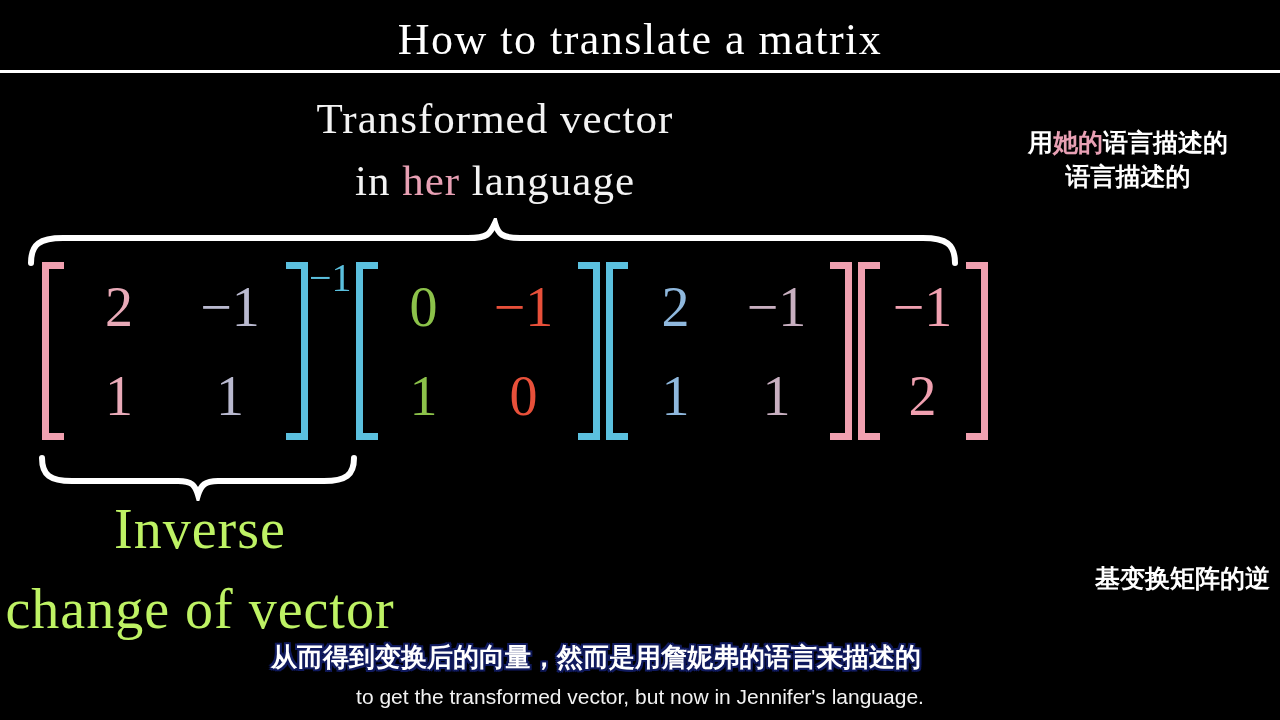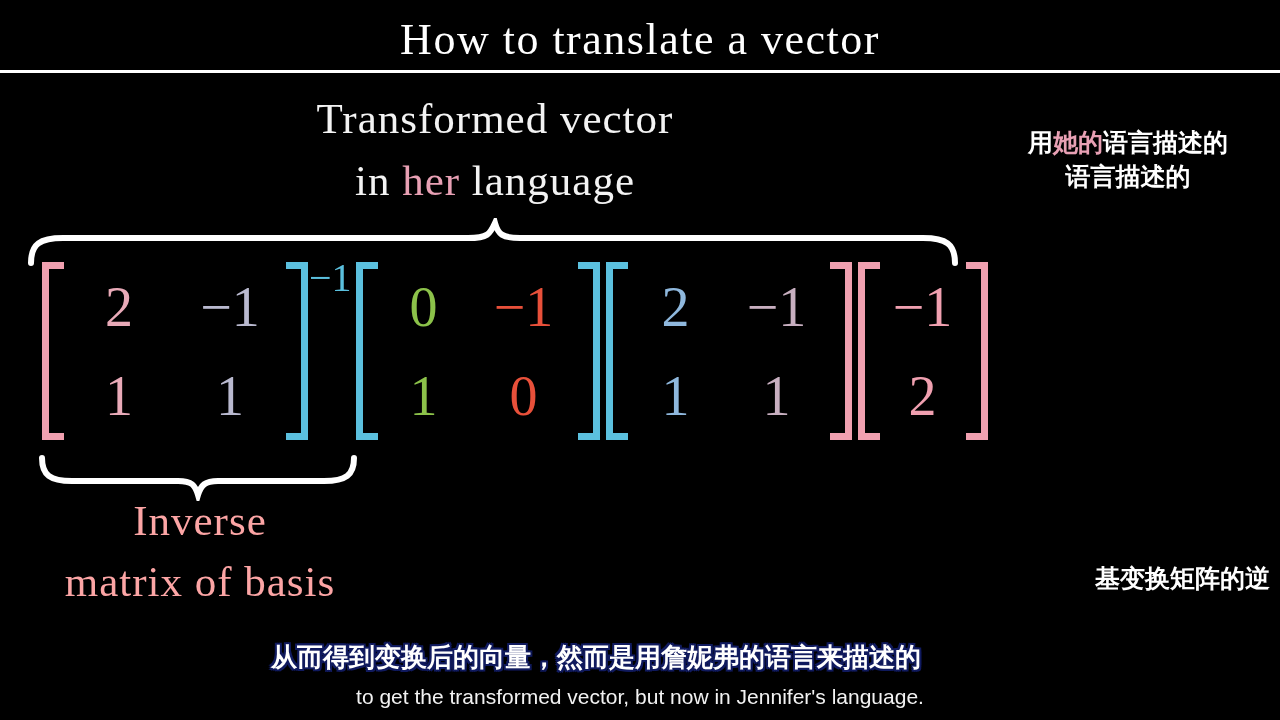--- a/index.html
+++ b/index.html
@@ -150,23 +150,23 @@
   }
 
   
   .lower-label {
     position: absolute;
     left: 0px;
     top: 490px;
     width: 400px;
     text-align: center;
     font-family: "Liberation Serif", "DejaVu Serif", serif;
-    font-size: 43px;
+    font-size: 56px;
     line-height: 1.42;
-    color: #fca5a5;
+    color: #bef264;
     letter-spacing: 1px;
   }
 
   
   .sub-cn {
     position: absolute;
     left: 0;
     top: 640px;
     width: 1192px;
     text-align: center;
@@ -191,21 +191,21 @@
     font-size: 21px;
     color: #f2f2f2;
     white-space: nowrap;
   }
 </style>
 </head>
 <body>
 
 <div id="screen">
 
-  <div class="title-en">How to translate a vector</div>
+  <div class="title-en">How to translate a matrix</div>
   <div class="header-rule"></div>
 
   <div class="upper-label">
     <div>Transformed vector</div>
     <div><span>in </span><span class="her">her</span><span> language</span></div>
   </div>
 
   <div class="cn-right-top">
     <div><span>用</span><span class="her-cn">她的</span><span>语言描述的</span></div>
     <div>语言描述的</div>
@@ -279,21 +279,21 @@
   </div>
 
   <div class="brace-bottom">
     <svg width="320" height="46" viewBox="0 0 320 46" fill="none" xmlns="http://www.w3.org/2000/svg">
       <path d="M4 3 C4 20, 12 26, 34 26 L140 26 C154 26, 157 30, 160 40 C163 30, 167 26, 180 26 L286 26 C308 26, 316 20, 316 3" stroke="#ffffff" stroke-width="6" stroke-linecap="round" fill="none"></path>
     </svg>
   </div>
 
   <div class="lower-label">
     <div>Inverse</div>
-    <div>matrix of basis</div>
+    <div>change of vector</div>
   </div>
 
   <div class="cn-right-bottom">基变换矩阵的逆</div>
 
   <div class="sub-cn">从而得到变换后的向量，然而是用詹妮弗的语言来描述的</div>
   <div class="sub-en">to get the transformed vector, but now in Jennifer's language.</div>
 
 </div>
 
 </body></html>

